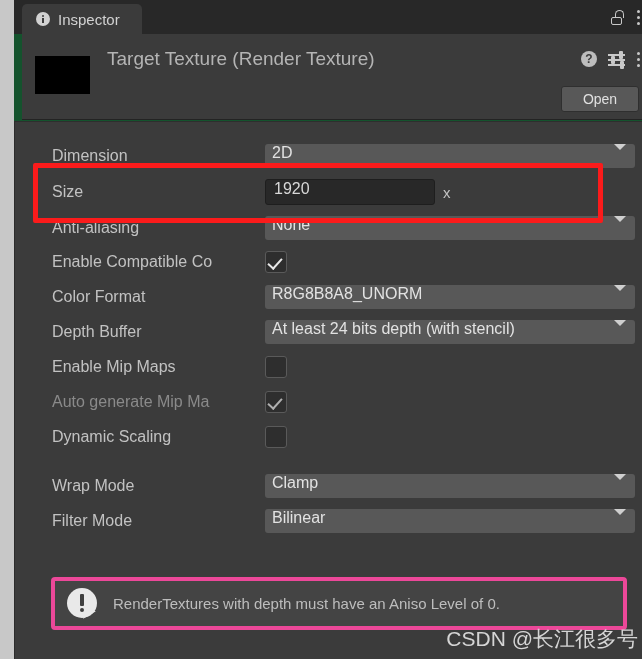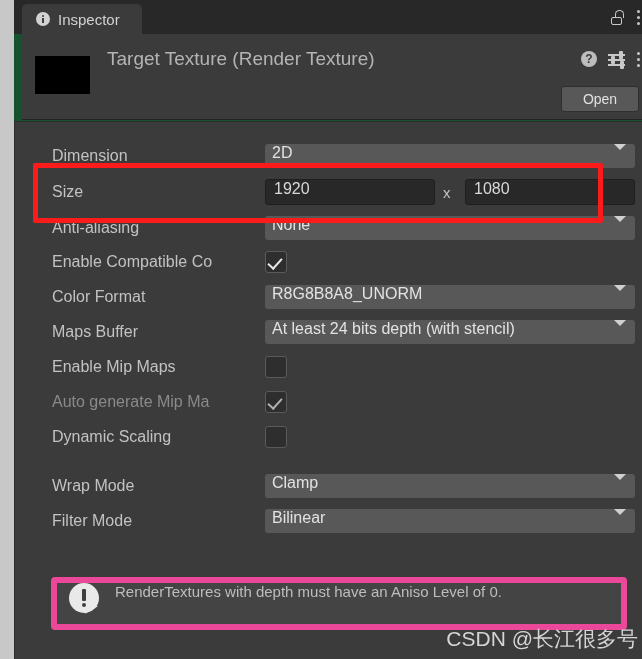--- a/index.html
+++ b/index.html
@@ -345,24 +345,25 @@
   }
 
   
   .warnbox {
     position: absolute;
     left: 36px;
     top: 455px;
     width: 576px;
     height: 53px;
     background: #444444;
-    border: 6px solid #ec4899;
+    border: 4px solid #ec4899;
     border-radius: 4px;
     box-sizing: border-box;
     display: flex;
+    align-items: center;
   }
   .warn-icon {
     position: relative;
     flex: none;
     margin-left: 12px;
     width: 32px; height: 32px;
   }
   .warn-icon .bub {
     position: absolute;
     left: 0; top: 0;
@@ -488,23 +489,20 @@
         <span class="caret"></span>
       </div>
     </div>
 
     <div class="row" style="top:54px;">
       <span class="row-label">Size</span>
       <div class="numfield size-a">
         <span>1920</span>
       </div>
       <span class="size-x">x</span>
-      <div class="numfield size-b">
-        <span>1080</span>
-      </div>
     </div>
 
     <div class="row" style="top:90px;">
       <span class="row-label">Anti-aliasing</span>
       <div class="dropdown">
         <span class="dd-text">None</span>
         <span class="caret"></span>
       </div>
     </div>
 
@@ -515,21 +513,21 @@
 
     <div class="row" style="top:159px;">
       <span class="row-label">Color Format</span>
       <div class="dropdown">
         <span class="dd-text">R8G8B8A8_UNORM</span>
         <span class="caret"></span>
       </div>
     </div>
 
     <div class="row" style="top:194px;">
-      <span class="row-label">Maps Buffer</span>
+      <span class="row-label">Depth Buffer</span>
       <div class="dropdown">
         <span class="dd-text">At least 24 bits depth (with stencil)</span>
         <span class="caret"></span>
       </div>
     </div>
 
     <div class="row" style="top:264px;">
       <span class="row-label dim">Auto generate Mip Ma</span>
       <div class="checkbox on dim"></div>
     </div>

